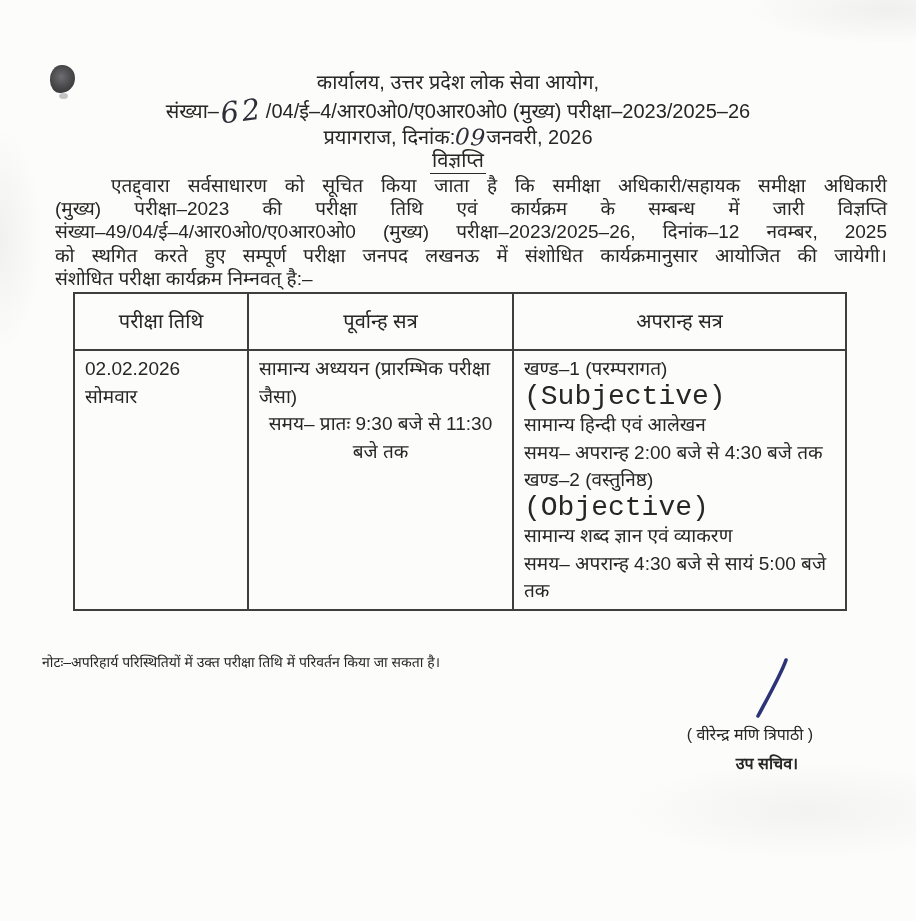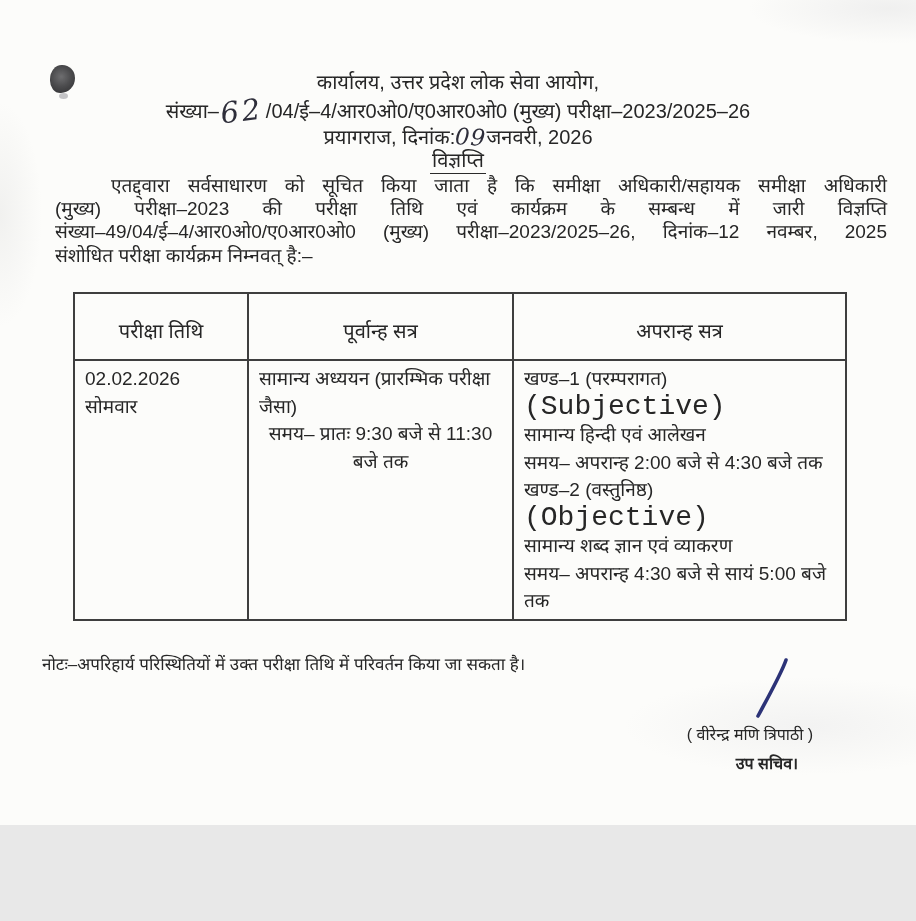--- a/index.html
+++ b/index.html
@@ -1,17 +1,17 @@
 <!DOCTYPE html>
 <html><head>
 <meta charset="utf-8">
 <style>
   html,body { margin:0; padding:0; background:#e8e8e8; }
   .page {
-    position:relative; width:916px; height:825px; margin:0 auto;
+    position:relative; width:916px; height:921px; margin:0 auto;
     background:
       radial-gradient(ellipse 260px 70px at 88% 88%, rgba(205,205,210,0.20), transparent 70%),
       radial-gradient(ellipse 200px 50px at 97% 1%, rgba(195,195,200,0.22), transparent 70%),
       radial-gradient(ellipse 60px 160px at 0% 26%, rgba(190,190,190,0.18), transparent 70%),
       #fcfcfa;
     font-family:"Liberation Sans", sans-serif;
     color:#262626; overflow:hidden;
   }
   .abs { position:absolute; }
   .center { left:0; right:0; text-align:center; }
@@ -34,29 +34,29 @@
     position:absolute; left:73px; top:292px; width:772px;
     border-collapse:collapse; table-layout:fixed;
     font-size:19px;
   }
   table.schedule col.c1 { width:174px; }
   table.schedule col.c2 { width:265px; }
   table.schedule col.c3 { width:333px; }
   table.schedule th, table.schedule td {
     border:2px solid #3e3e3e; vertical-align:top; padding:4px 10px;
   }
-  table.schedule th { height:38px; text-align:center; font-weight:normal; font-size:20px; padding-top:23px; }
+  table.schedule th { height:38px; text-align:center; font-weight:normal; font-size:20px; padding-top:13px; }
   td.date-cell { text-align:left; line-height:27px; padding-top:8px; }
   tr.row1 td { height:224px; line-height:27.5px; }
   tr.row2 td { height:70px; line-height:23.5px; padding-top:6px; }
   .t-center { text-align:center; }
   .u { text-underline-offset:3px; text-decoration-thickness:1.5px; }
   .eng { font-family:Liberation Mono, monospace; font-size:28px; }
 
-  .note-line { left:42px; top:652px; font-size:17px; }
+  .note-line { left:42px; top:652px; font-size:14px; }
 
   .sig-block { left:636px; top:720px; width:228px; text-align:center; font-size:16px; line-height:29px; }
   .sig-role { padding-left:34px;font-weight:bold; }
   .sig-svg { position:absolute; left:748px; top:656px; }
 
   .blob {
     position:absolute; left:50px; top:65px; width:25px; height:28px;
     background:radial-gradient(circle at 45% 42%, #6e6e70 0%, #4c4c4e 45%, #3c3c3e 72%);
     border-radius:48% 52% 58% 42% / 52% 48% 55% 45%;
     filter:blur(0.4px);
@@ -86,20 +86,21 @@
   </div>
 
   <div class="abs center hdr-line" style="top:148px;">
     <span class="title-underline">विज्ञप्ति</span>
   </div>
 
   <div class="abs para">
     <div class="jline indent">एतद्द्वारा सर्वसाधारण को सूचित किया जाता है कि समीक्षा अधिकारी/सहायक समीक्षा अधिकारी</div>
     <div class="jline">(मुख्य) परीक्षा–2023 की परीक्षा तिथि एवं कार्यक्रम के सम्बन्ध में जारी विज्ञप्ति</div>
     <div class="jline">संख्या–49/04/ई–4/आर0ओ0/ए0आर0ओ0 (मुख्य) परीक्षा–2023/2025–26, दिनांक–12 नवम्बर, 2025</div>
+    <div class="jline">को स्थगित करते हुए सम्पूर्ण परीक्षा जनपद लखनऊ में संशोधित कार्यक्रमानुसार आयोजित की जायेगी।</div>
     <div class="lline">संशोधित परीक्षा कार्यक्रम निम्नवत् है:–</div>
   </div>
 
   <table class="schedule">
     <colgroup>
         <col class="c1">
         <col class="c2">
         <col class="c3">
       </colgroup>
     <thead>

